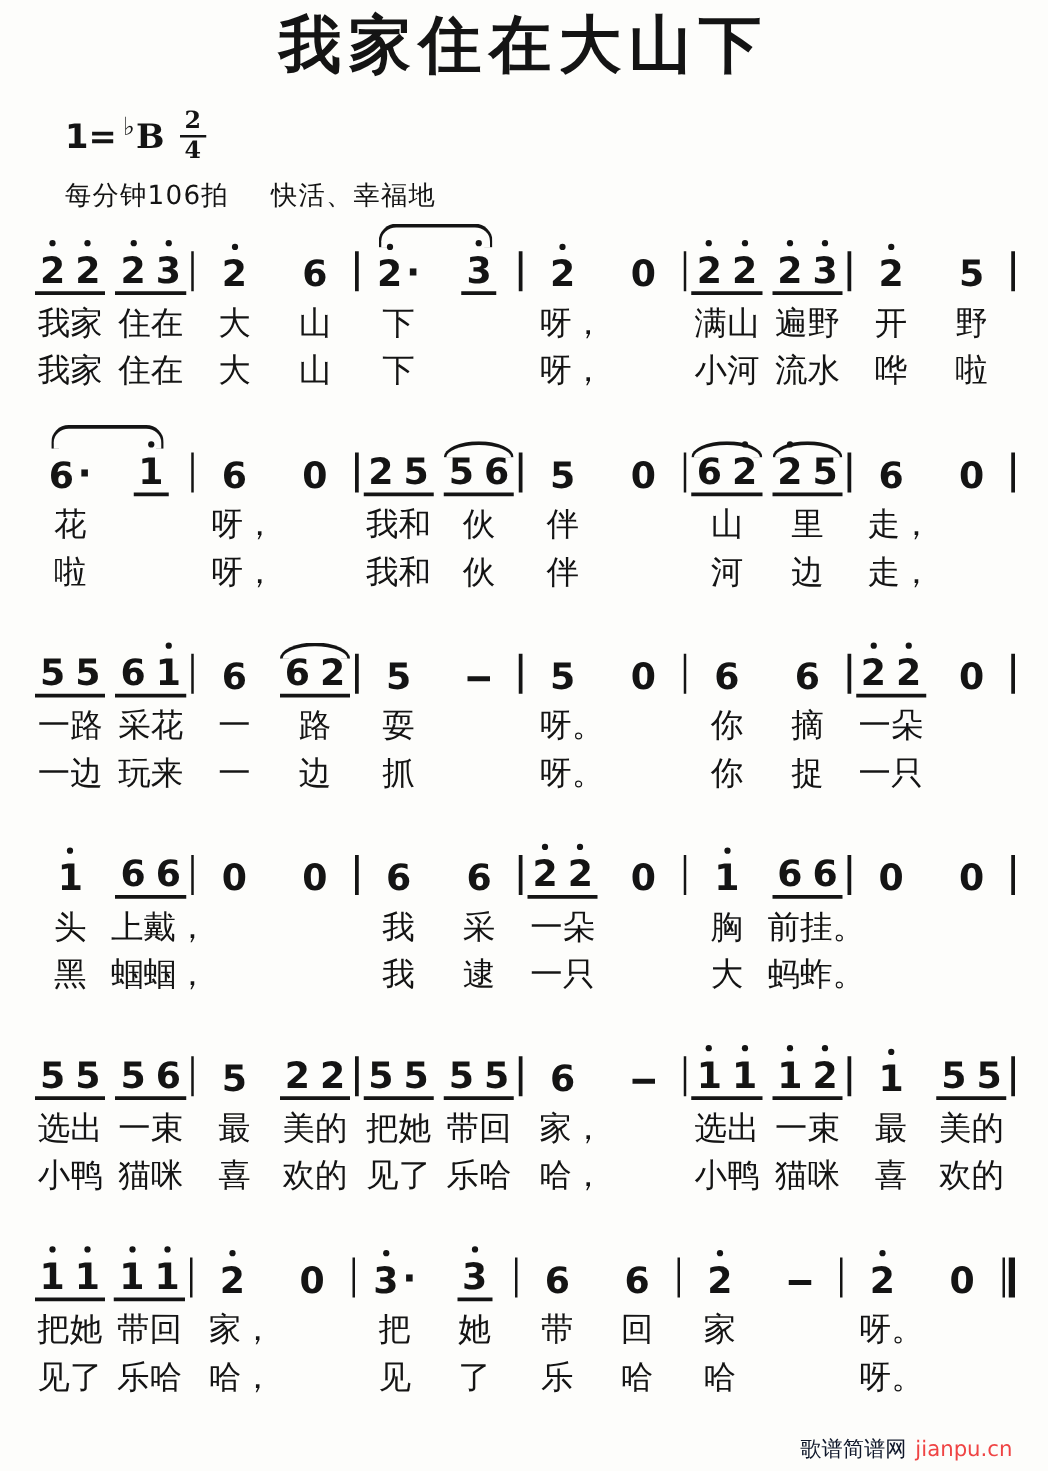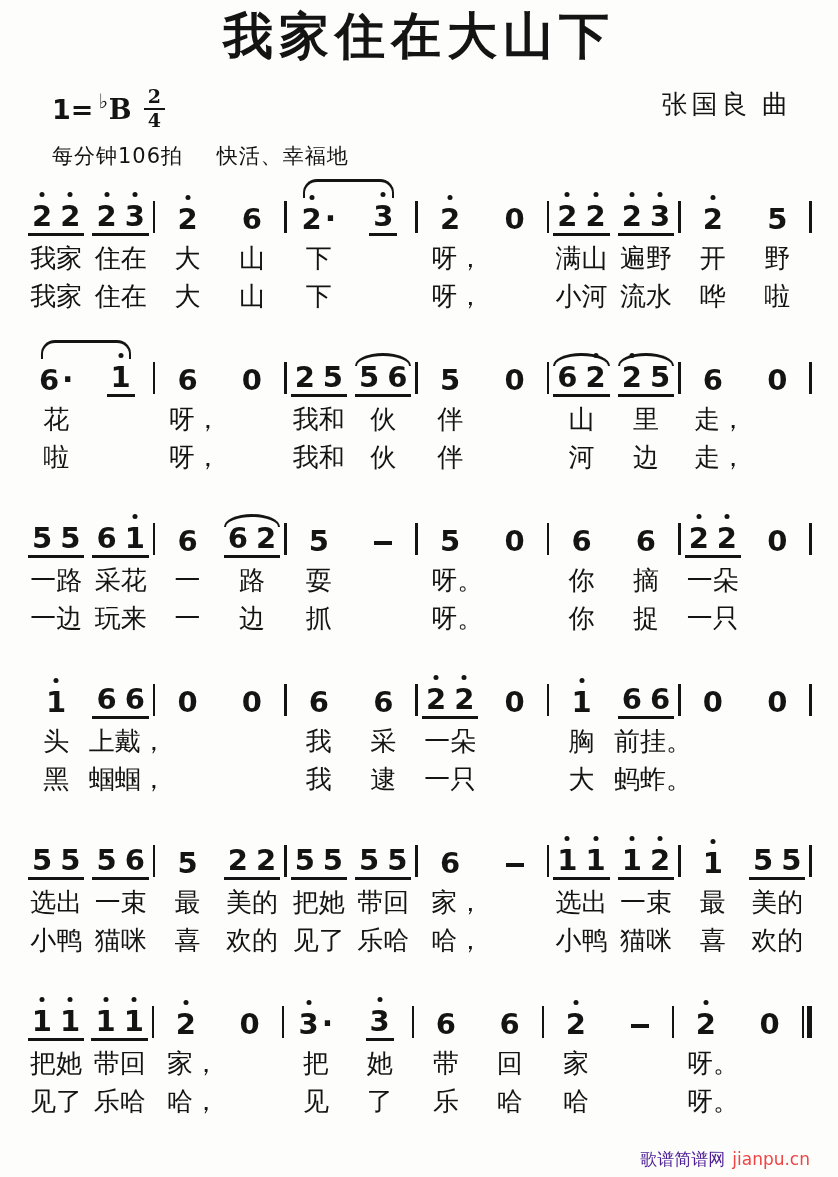--- a/index.html
+++ b/index.html
@@ -61,21 +61,21 @@
   .barline{width:2.5px;height:32px;background:#141414;margin-top:13px;flex:0 0 auto;}
   .finalbar{display:flex;gap:3px;margin-top:13px;flex:0 0 auto;}
   .finalbar .b1{width:2.5px;height:32px;background:#141414;}
   .finalbar .b2{width:5px;height:32px;background:#141414;}
   .lyr{height:38px;line-height:38px;font-size:26px;white-space:nowrap;text-align:center;}
   .lyr.l1{margin-top:4px;}
   .lyr.tp{padding-left:0.55em;}
   
   .watermark{position:absolute;right:28px;bottom:6px;
       font-family:"DejaVu Sans","Liberation Sans",sans-serif;font-size:17px;}
-  .wm-site{color:#4c1d95;}
+  .wm-site{color:#0f172a;}
   .wm-domain{color:#ef4444;margin-left:7px;}
 </style>
 </head>
 <body>
 
 <div class="sheet">
   <h1 class="title">我家住在大山下</h1>
 
   <div class="header-row">
     <div class="left">
@@ -87,21 +87,20 @@
           <span class="num">2</span>
           <span class="den">4</span>
         </span>
       </div>
       <div class="tempo-line">
         <span>每分钟106拍</span>
         <span class="mood">快活、幸福地</span>
       </div>
     </div>
     <div class="credits">
-      <div>张国良 曲</div>
     </div>
   </div>
 
   <div id="score">
       <div class="system">
         <div class="measure">
           <div class="col">
             <div class="grp">
               <div class="gw beam">
                 <div class="nt">

